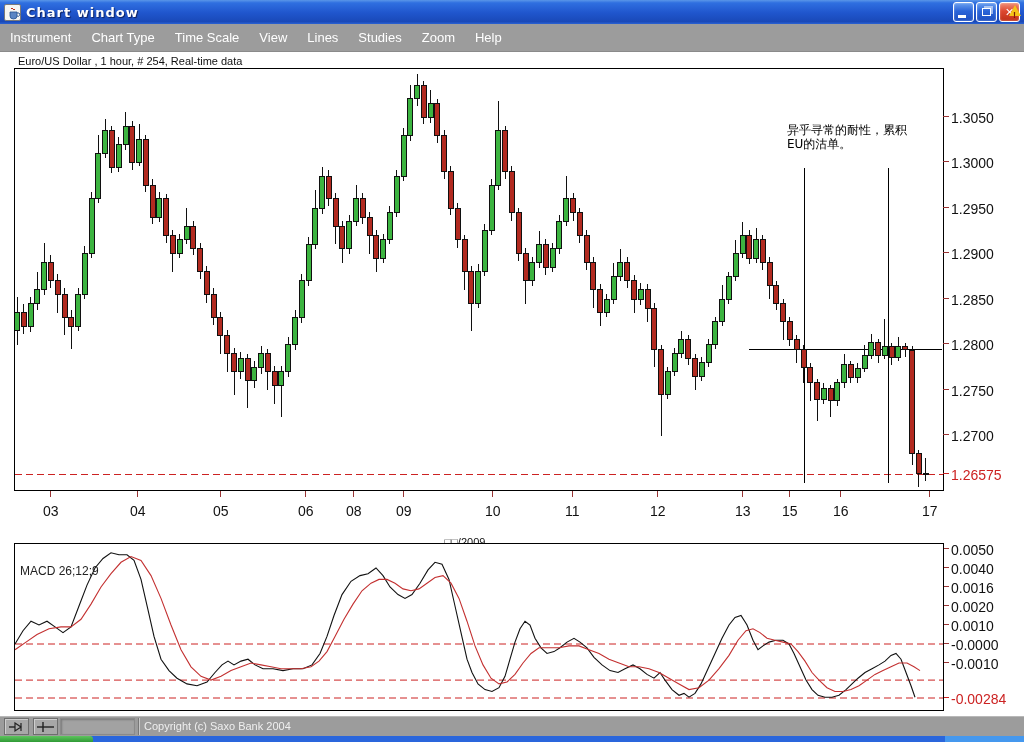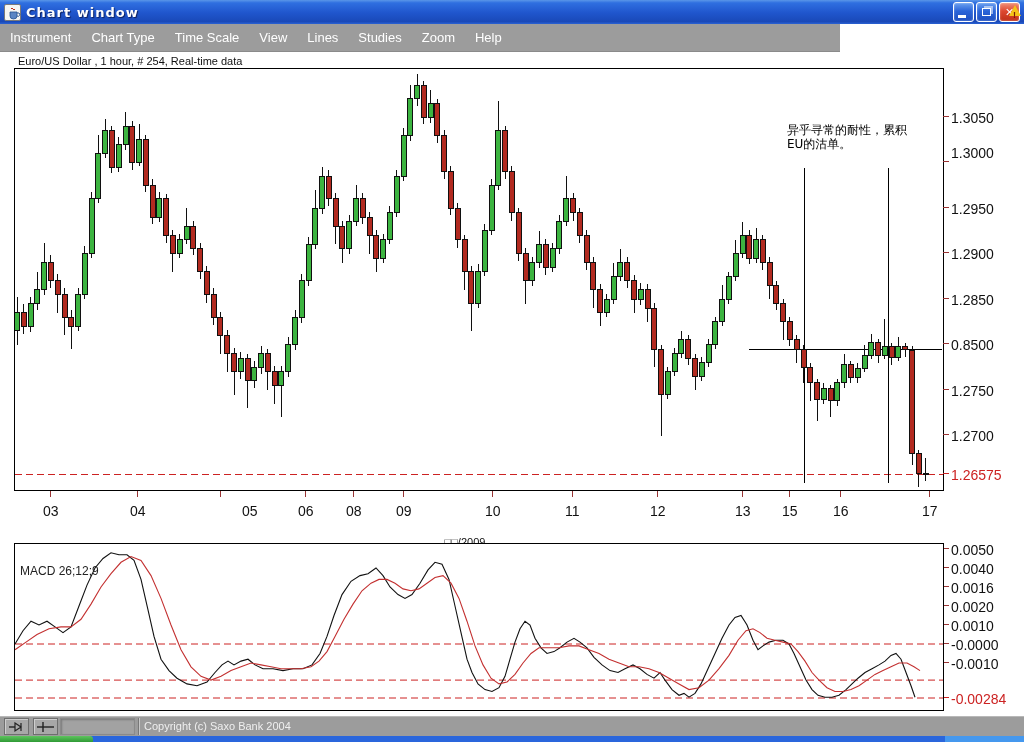--- a/index.html
+++ b/index.html
@@ -25,21 +25,21 @@
   .winbtn.close .warn { position:absolute; right:-2px; top:2px; width:0; height:0;
     border-left:6px solid transparent; border-right:6px solid transparent;
     border-bottom:11px solid #f4c318; }
   .winbtn.close .warn:after { content:"!"; position:absolute; left:-2px; top:1px;
     font-size:9px; font-weight:bold; color:#7a1808; }
   .winbtn .mingl { position:absolute; left:4px; bottom:3px; width:8px; height:3px; background:#fff; }
   .winbtn .restgl { position:absolute; left:5px; top:5px; width:9px; height:8px;
     border:1px solid #fff; box-shadow:2px -2px 0 -0px #ffffff88; }
 
   
-  .menubar { position:absolute; left:0; top:24px; width:840px; height:28px;
+  .menubar { position:absolute; left:0; top:24px; width:1024px; height:28px;
     background:#9c9c9c; border-bottom:1px solid #8a8a8a; display:flex; align-items:center; }
   .menu-item { color:#ffffff; font-size:13px; padding:0 10px; height:100%;
     display:flex; align-items:center; cursor:default; }
 
   
   .chart-header { position:absolute; left:18px; top:55px; font-size:11px; color:#111; }
   .plotbox { position:absolute; background:#fff; border:1px solid #000; }
   #mainplot { left:14px; top:68px; width:930px; height:423px; }
   #macdplot { left:14px; top:543px; width:930px; height:168px; }
   .axis-label { position:absolute; font-size:14px; color:#111; white-space:nowrap; }
@@ -658,41 +658,41 @@
 
   <div class="annotation">
     <div>异乎寻常的耐性，累积</div>
     <div>EU的沽单。</div>
   </div>
 
   <div id="axislayer">
       <div class="tickmark" style="left:943px;top:116px;width:6px;height:1px;"></div>
       <div class="axis-label" style="left:951px;top:110px;">1.3050</div>
       <div class="tickmark" style="left:943px;top:161px;width:6px;height:1px;"></div>
-      <div class="axis-label" style="left:951px;top:145px;">1.3000</div>
+      <div class="axis-label" style="left:951px;top:155px;">1.3000</div>
       <div class="tickmark" style="left:943px;top:207px;width:6px;height:1px;"></div>
       <div class="axis-label" style="left:951px;top:201px;">1.2950</div>
       <div class="tickmark" style="left:943px;top:252px;width:6px;height:1px;"></div>
       <div class="axis-label" style="left:951px;top:246px;">1.2900</div>
       <div class="tickmark" style="left:943px;top:298px;width:6px;height:1px;"></div>
       <div class="axis-label" style="left:951px;top:292px;">1.2850</div>
       <div class="tickmark" style="left:943px;top:343px;width:6px;height:1px;"></div>
-      <div class="axis-label" style="left:951px;top:337px;">0.8500</div>
+      <div class="axis-label" style="left:951px;top:337px;">1.2800</div>
       <div class="tickmark" style="left:943px;top:389px;width:6px;height:1px;"></div>
       <div class="axis-label" style="left:951px;top:383px;">1.2750</div>
       <div class="tickmark" style="left:943px;top:434px;width:6px;height:1px;"></div>
       <div class="axis-label" style="left:951px;top:428px;">1.2700</div>
       <div class="tickmark" style="left:943px;top:473px;width:6px;height:1px;background:#cc2222;"></div>
       <div class="axis-label red" style="left:951px;top:467px;">1.26575</div>
       <div class="tickmark" style="left:50px;top:491px;width:1px;height:6px;"></div>
       <div class="axis-label" style="left:43px;top:503px;">03</div>
       <div class="tickmark" style="left:137px;top:491px;width:1px;height:6px;"></div>
       <div class="axis-label" style="left:130px;top:503px;">04</div>
       <div class="tickmark" style="left:220px;top:491px;width:1px;height:6px;"></div>
-      <div class="axis-label" style="left:213px;top:503px;margin-left:29px;">05</div>
+      <div class="axis-label" style="left:213px;top:503px;">05</div>
       <div class="tickmark" style="left:305px;top:491px;width:1px;height:6px;"></div>
       <div class="axis-label" style="left:298px;top:503px;">06</div>
       <div class="tickmark" style="left:353px;top:491px;width:1px;height:6px;"></div>
       <div class="axis-label" style="left:346px;top:503px;">08</div>
       <div class="tickmark" style="left:403px;top:491px;width:1px;height:6px;"></div>
       <div class="axis-label" style="left:396px;top:503px;">09</div>
       <div class="tickmark" style="left:492px;top:491px;width:1px;height:6px;"></div>
       <div class="axis-label" style="left:485px;top:503px;">10</div>
       <div class="tickmark" style="left:572px;top:491px;width:1px;height:6px;"></div>
       <div class="axis-label" style="left:565px;top:503px;">11</div>

